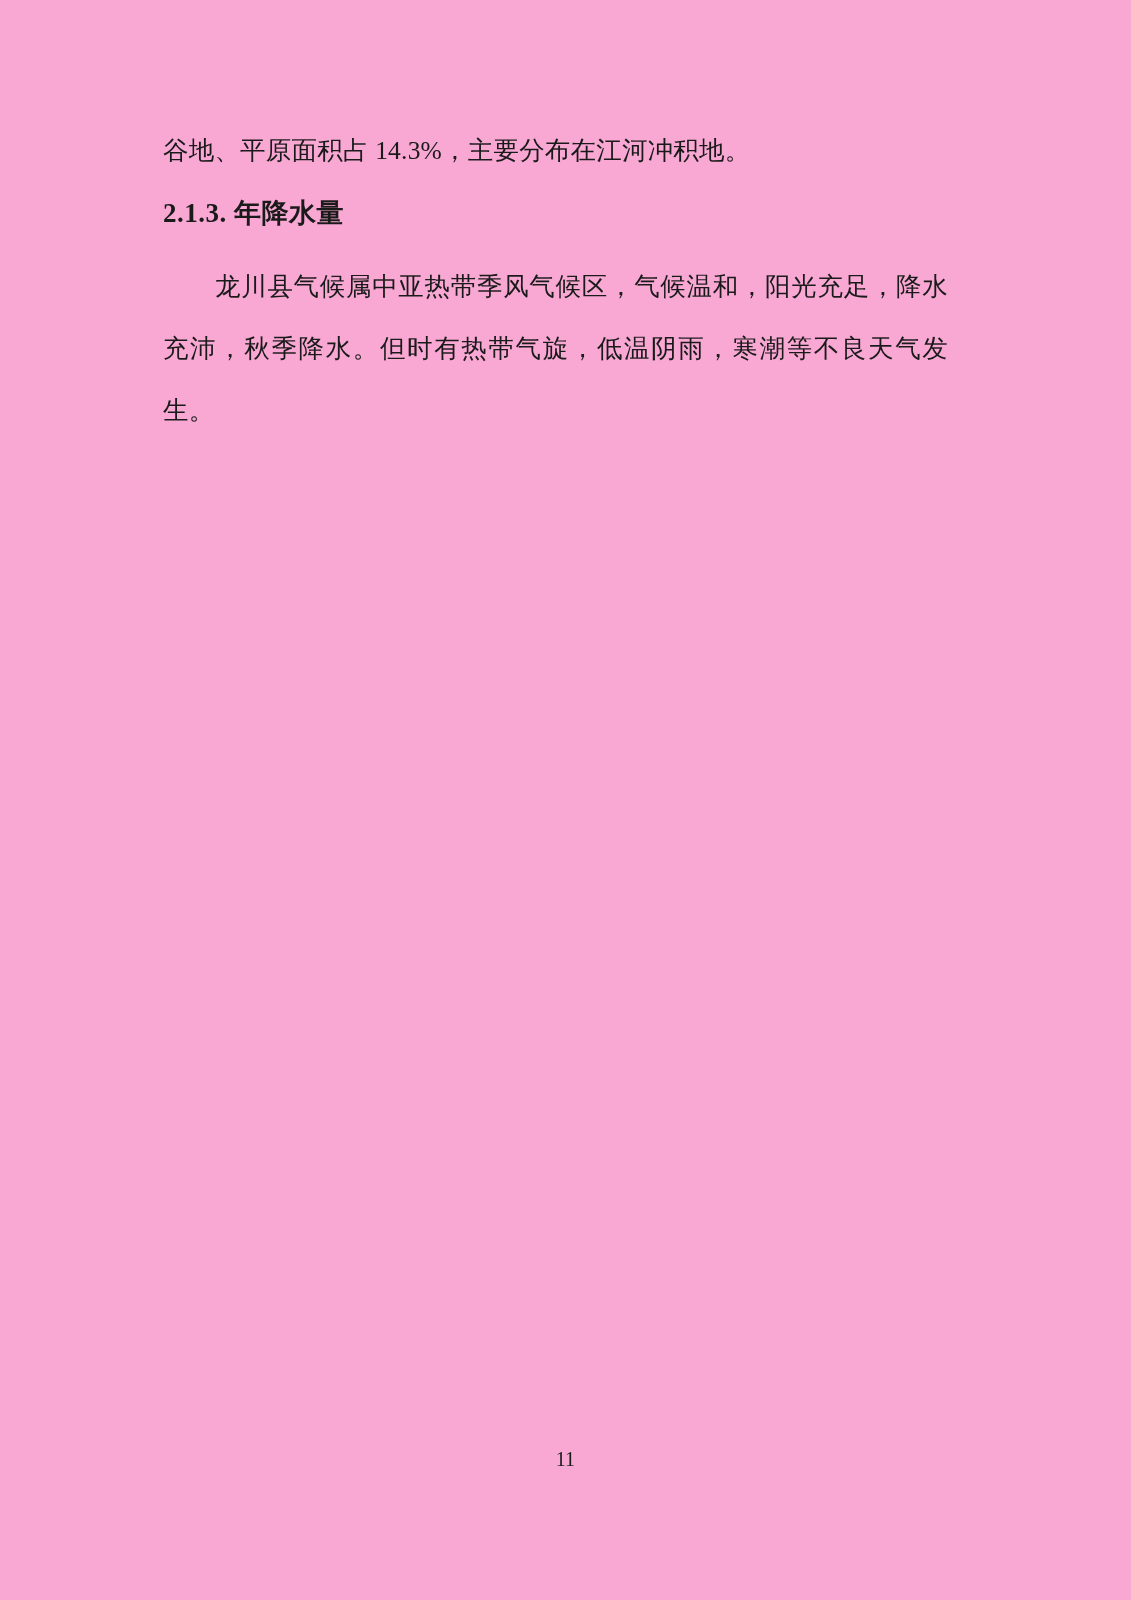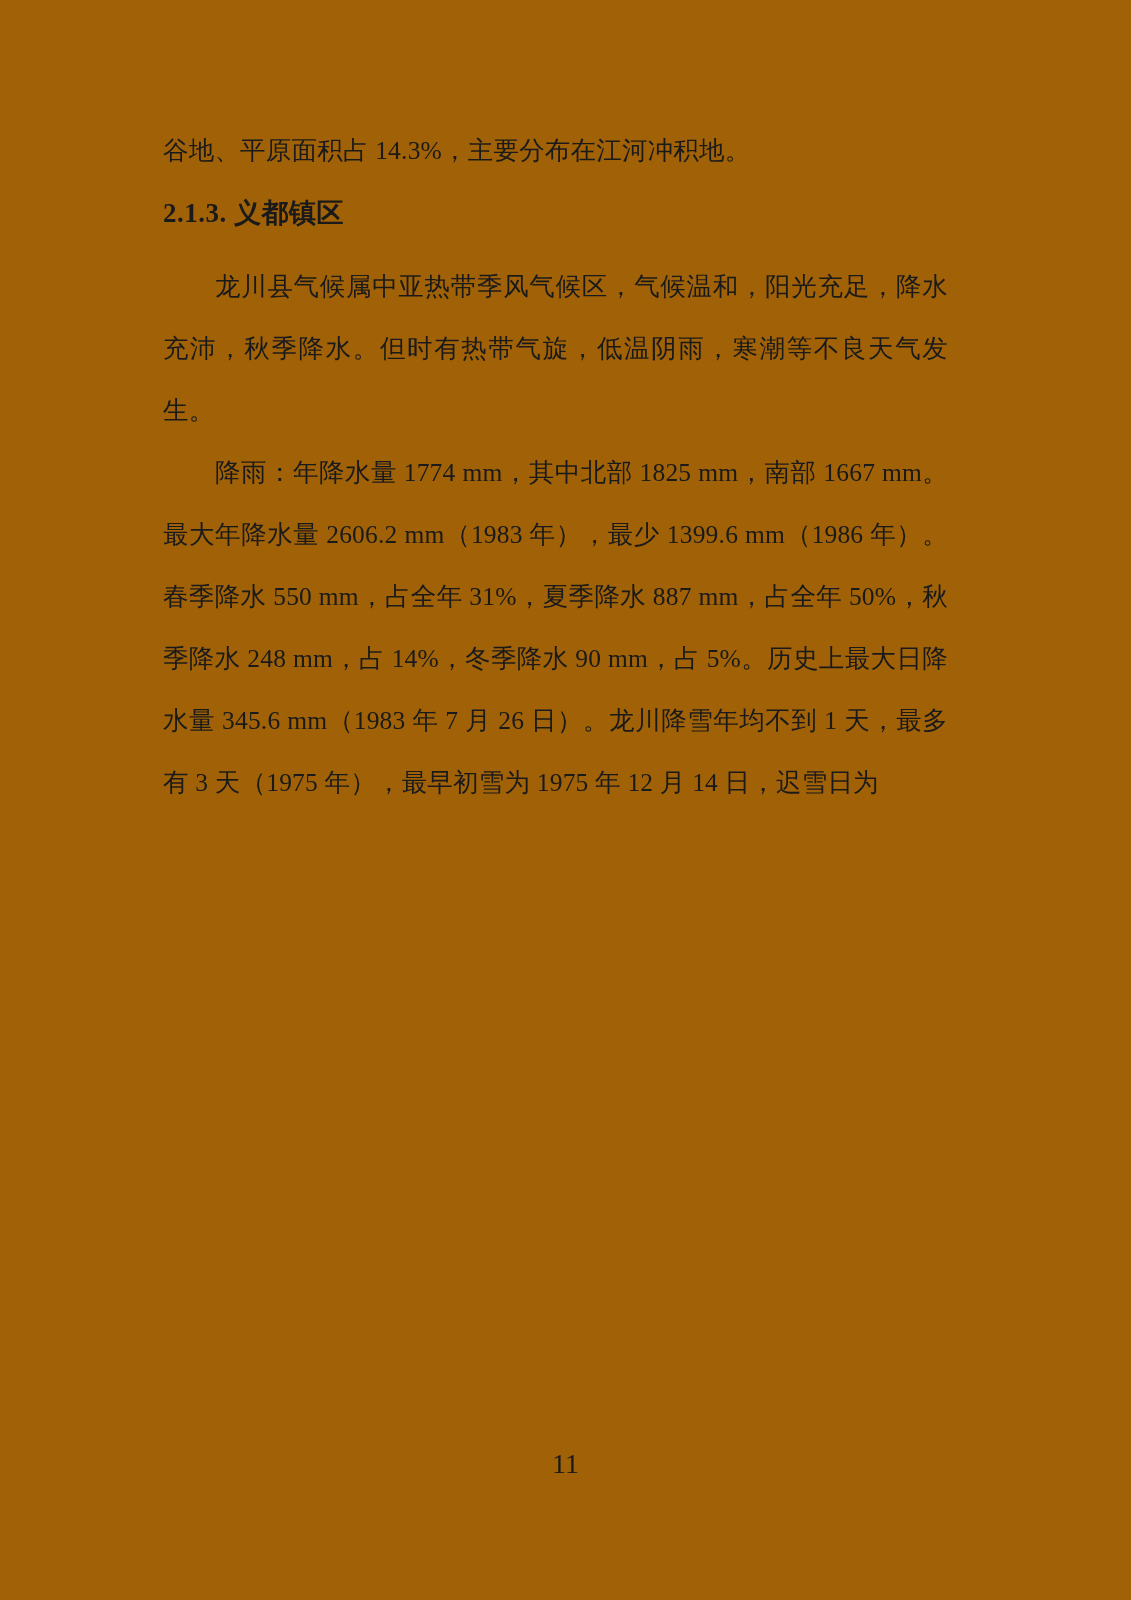--- a/index.html
+++ b/index.html
@@ -4,21 +4,21 @@
 <style>
   html, body {
     margin: 0;
     padding: 0;
     background: #ffffff;
   }
   .page {
     position: relative;
     width: 1131px;
     height: 1600px;
-    background: #a16207;
+    background: #f9a8d4;
     font-family: "Liberation Serif", "DejaVu Serif", serif;
     color: #1a1a1a;
     box-sizing: border-box;
     overflow: hidden;
   }
   .content {
     position: absolute;
     left: 163px;
     top: 120px;
     width: 785px;
@@ -45,37 +45,36 @@
   }
   .blocks > *:not(:first-child) {
     margin-top: 0;
   }
   .page-number {
     position: absolute;
     left: 0;
     right: 0;
     top: 1448px;
     text-align: center;
-    font-size: 28px;
+    font-size: 20px;
     color: #1a1a1a;
     font-family: "Liberation Serif", "DejaVu Serif", serif;
   }
 </style>
 </head>
 <body>
 
 <div class="page">
   <div class="content blocks">
 
     <p class="body-text">谷地、平原面积占 14.3%，主要分布在江河冲积地。</p>
 
 
-    <h3 class="heading">2.1.3. 义都镇区</h3>
+    <h3 class="heading">2.1.3. 年降水量</h3>
 
     <p class="body-text indent">龙川县气候属中亚热带季风气候区，气候温和，阳光充足，降水充沛，秋季降水。但时有热带气旋，低温阴雨，寒潮等不良天气发生。</p>
 
 
-    <p class="body-text indent">降雨：年降水量 1774 mm，其中北部 1825 mm，南部 1667 mm。最大年降水量 2606.2 mm（1983 年），最少 1399.6 mm（1986 年）。春季降水 550 mm，占全年 31%，夏季降水 887 mm，占全年 50%，秋季降水 248 mm，占 14%，冬季降水 90 mm，占 5%。历史上最大日降水量 345.6 mm（1983 年 7 月 26 日）。龙川降雪年均不到 1 天，最多有 3 天（1975 年），最早初雪为 1975 年 12 月 14 日，迟雪日为</p>
 
   </div>
 
   <div class="page-number">11</div>
 </div>
 
 </body></html>

